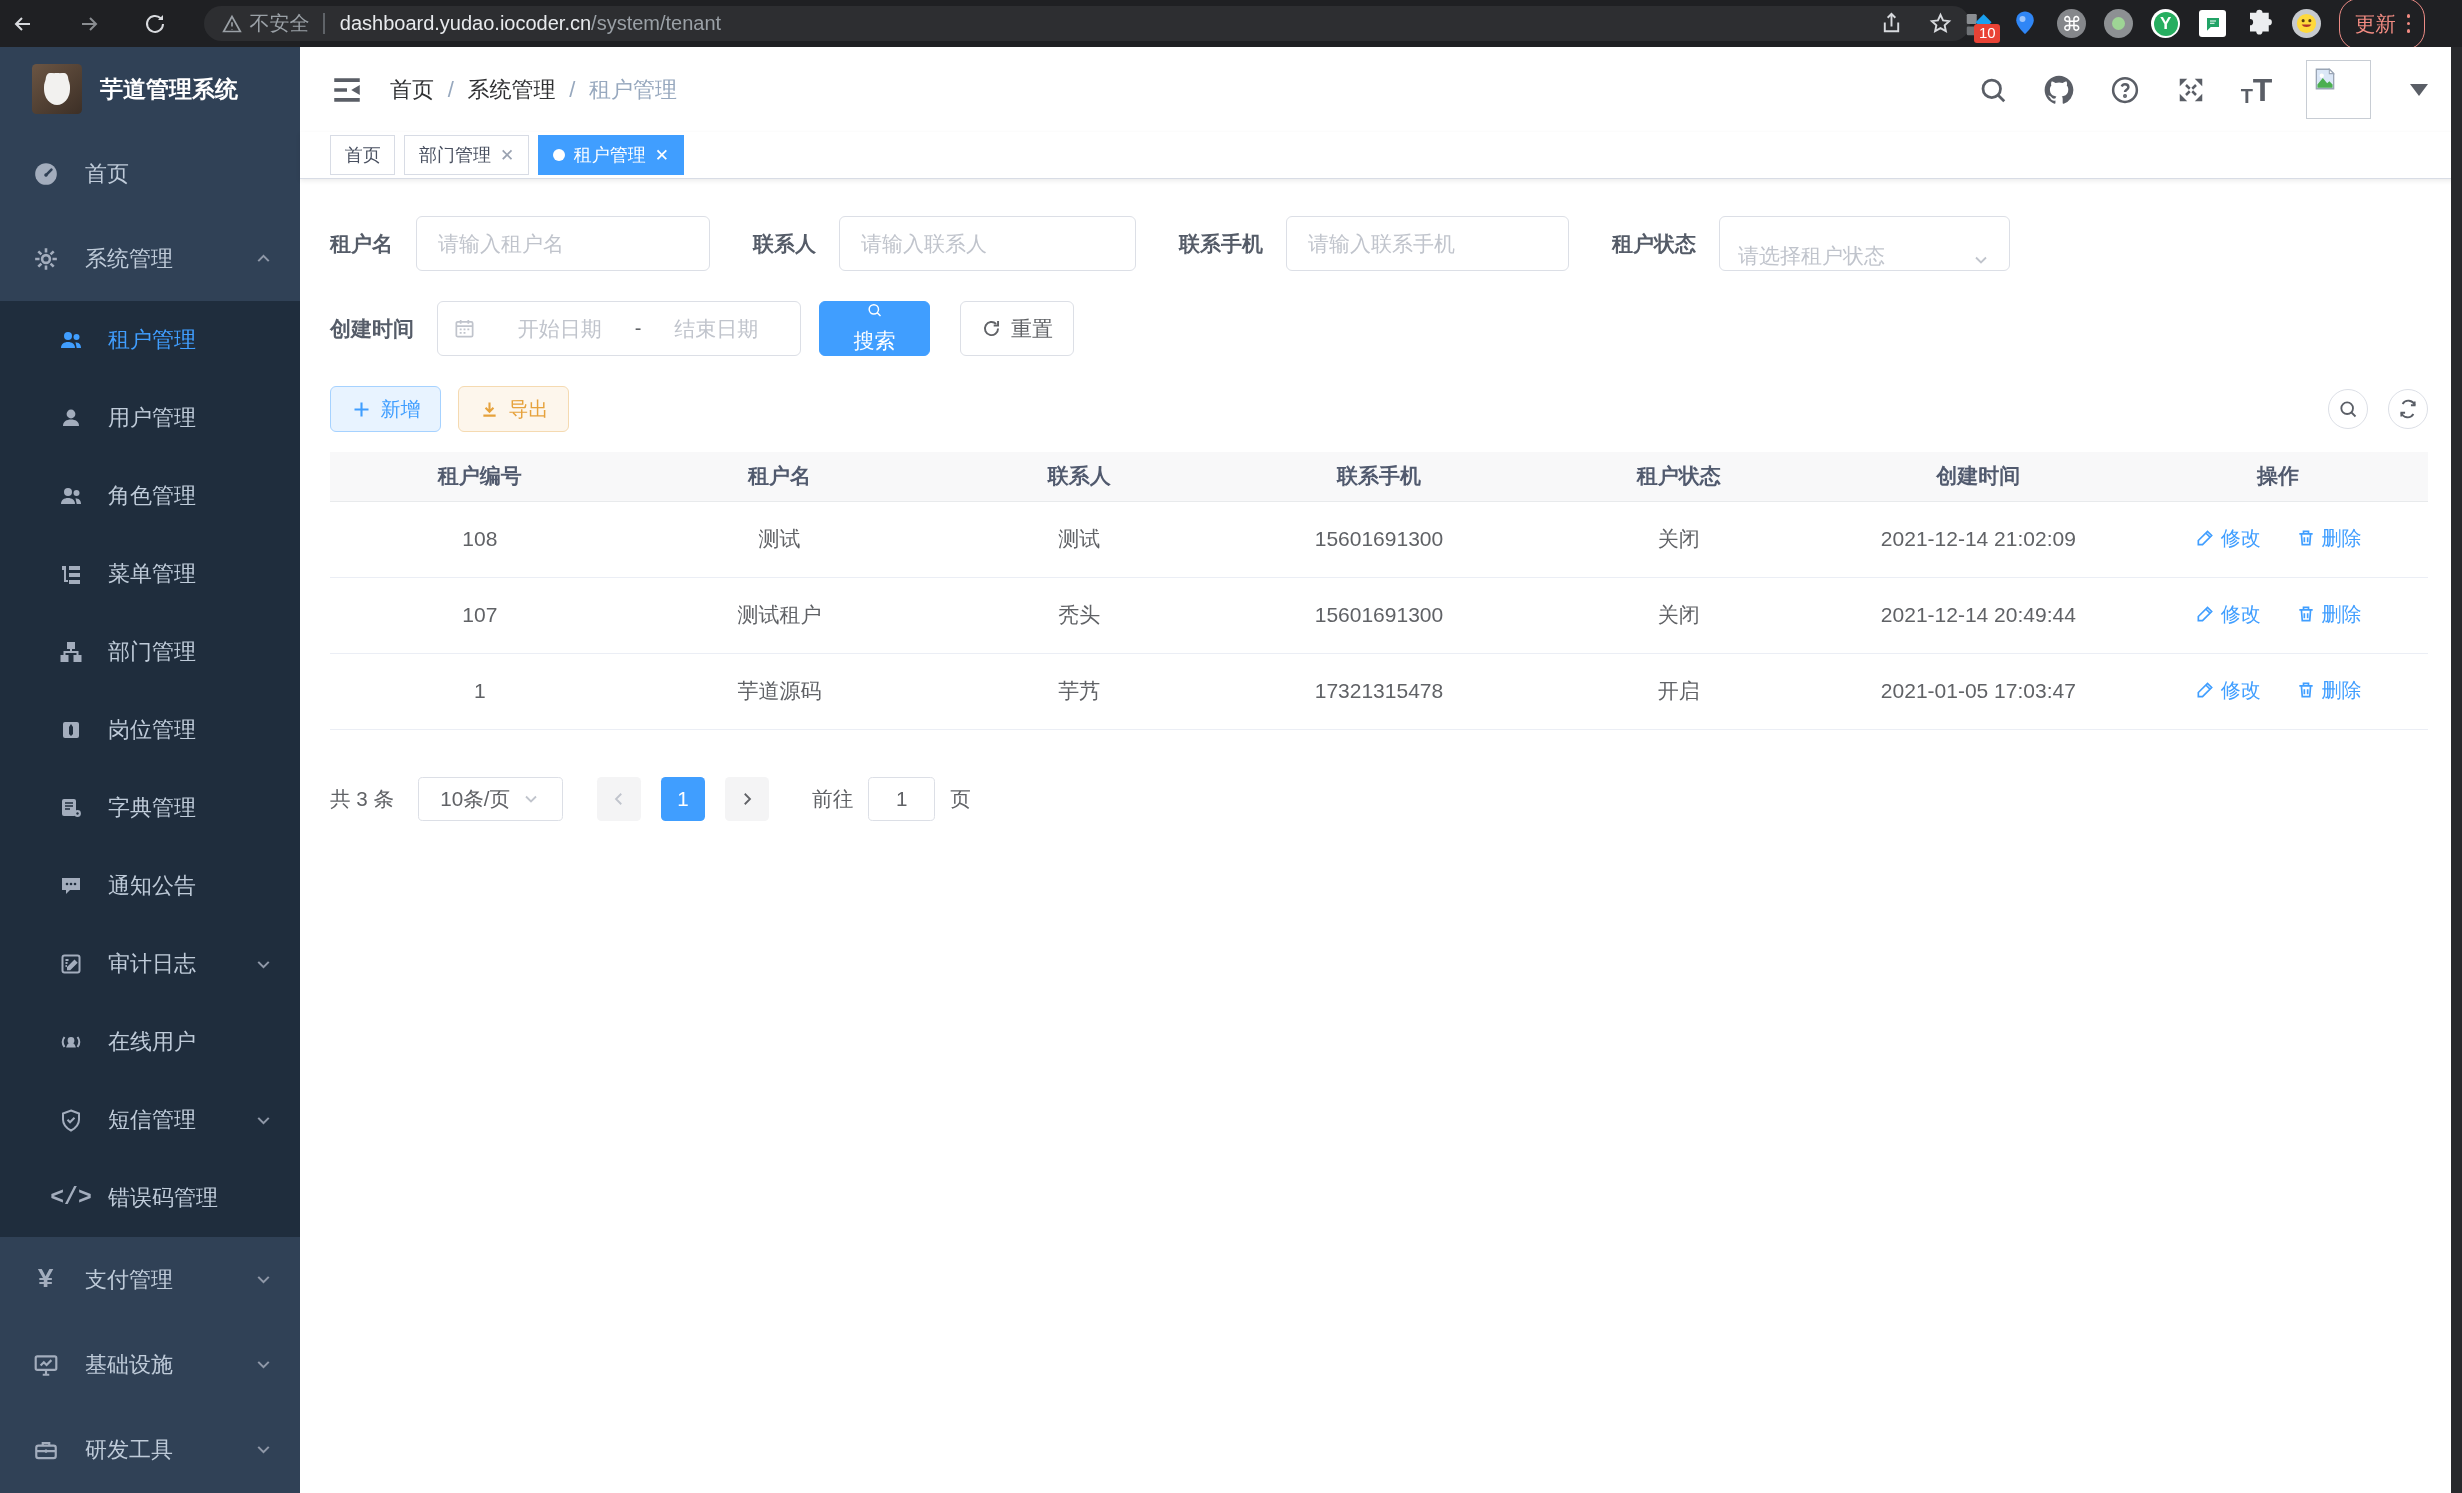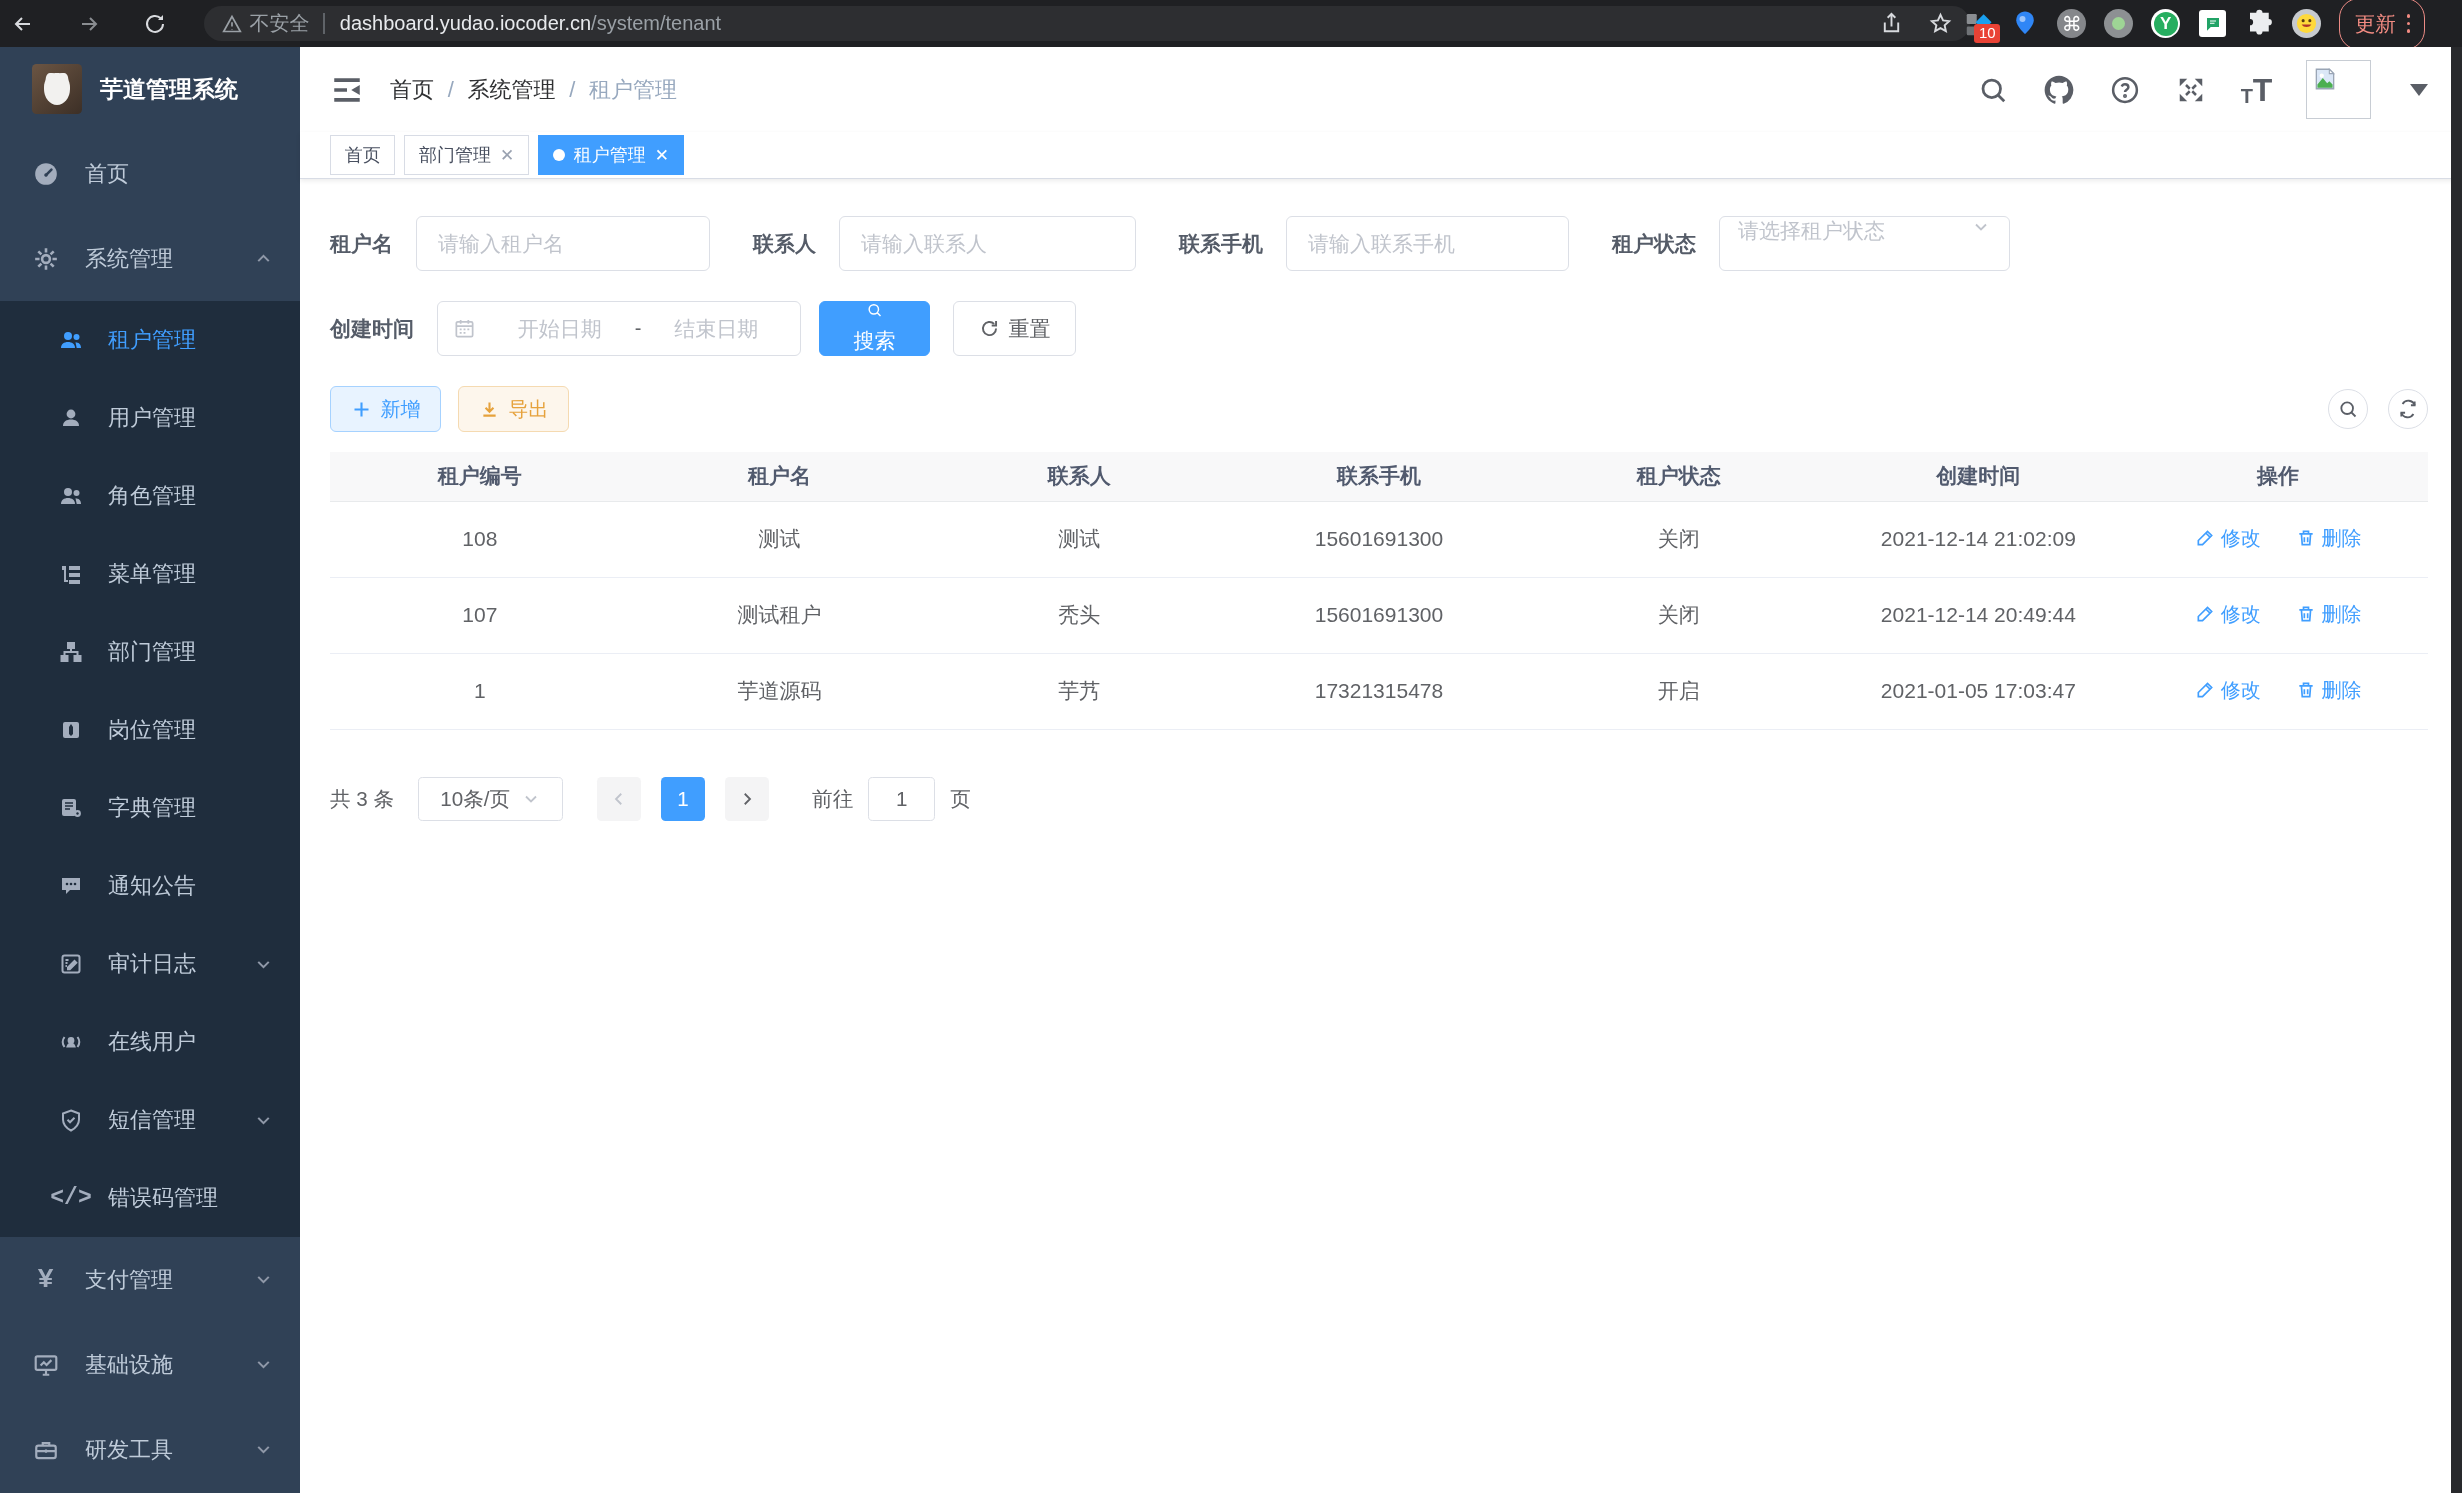--- a/index.html
+++ b/index.html
@@ -89,35 +89,35 @@
   .content { flex:1; padding:37px 34px 0 30px; position:relative; }
 
   
   .filter-row { display:flex; align-items:center; margin-bottom:30px; }
   .f-group { display:flex; align-items:center; margin-right:43px; }
   .f-label { font-size:21px; color:#555c68; font-weight:700; margin-right:23px; white-space:nowrap; }
   .f-input { width:294px; height:55px; border:1.5px solid #dcdfe6; border-radius:6px; font-size:21px;
     padding:0 21px; color:#606266; outline:none; background:#fff; }
   .f-input::placeholder { color:#c0c4cc; }
   .f-select { width:291px; height:55px; border:1.5px solid #dcdfe6; border-radius:6px; display:flex;
-    align-items:flex-start; padding:0 18px; cursor:pointer; }
+    align-items:flex-end; padding:0 18px; cursor:pointer; }
   .f-select .ph { color:#c0c4cc; font-size:21px; flex:1; }
   .chev { width:20px; height:20px; color:#c0c4cc; }
   .date-range { width:364px; height:55px; border:1.5px solid #dcdfe6; border-radius:6px; display:flex;
     align-items:center; padding:0 15px; }
   .date-range .cal { width:23px; height:23px; color:#c0c4cc; margin-right:15px; }
   .date-ph { color:#c0c4cc; font-size:21px; flex:1; text-align:center; }
   .date-sep { color:#606266; font-size:20px; padding:0 6px; }
 
   .btn { display:inline-flex; align-items:center; justify-content:center; gap:9px; border-radius:6px;
     font-size:21px; cursor:pointer; border:1.5px solid #dcdfe6; background:#fff; color:#606266; }
   .btn svg { width:21px; height:21px; }
   .btn-primary { background:#409eff; border-color:#409eff; color:#fff; }
   .btn-search { width:111px; height:55px; margin-left:18px;flex-direction:column; }
-  .btn-reset { width:123px; height:55px; margin-left:23px; }
+  .btn-reset { width:114px; height:55px; margin-left:30px; }
 
   
   .toolbar { display:flex; align-items:center; margin-bottom:20px; }
   .btn-add { width:111px; height:46px; font-size:20px; background:#e8f3ff; border-color:#a6d2ff; color:#409eff; }
   .btn-export { width:111px; height:46px; font-size:20px; background:#fdf6ec; border-color:#f5dab1; color:#e6a23c; margin-left:17px; }
   .tool-right { margin-left:auto; display:flex; gap:20px; }
   .circ-btn { width:40px; height:40px; border-radius:50%; border:1.5px solid #dcdfe6; background:#fff;
     display:flex; align-items:center; justify-content:center; color:#5a5e66; cursor:pointer; }
   .circ-btn svg { width:20px; height:20px; }
 

